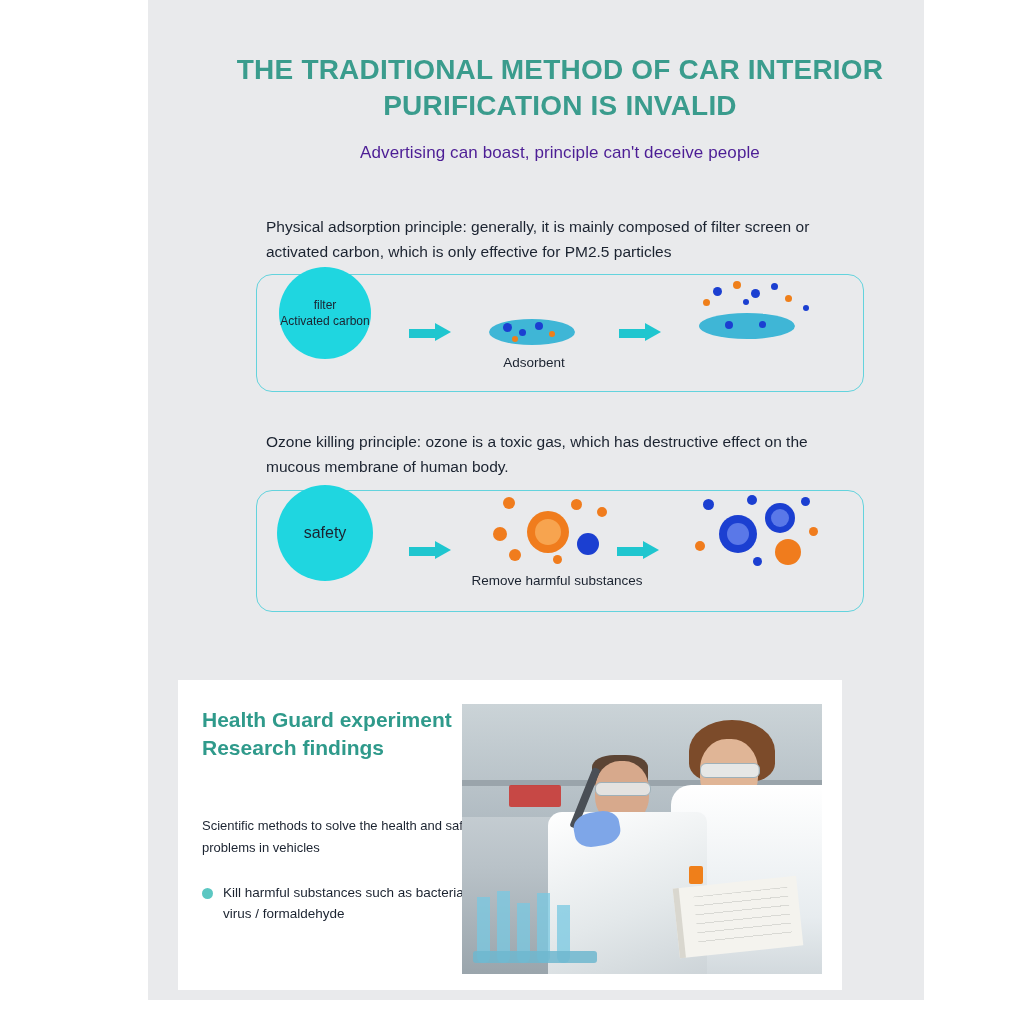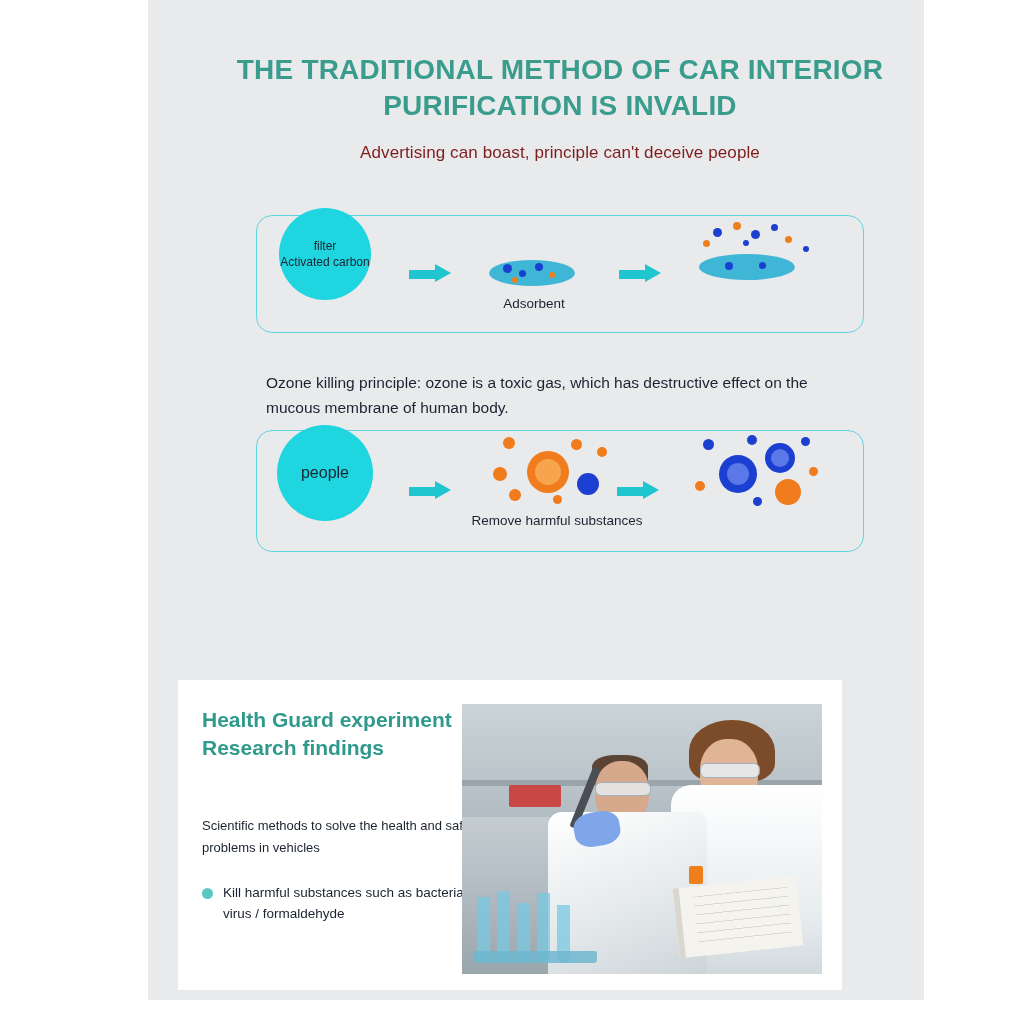--- a/index.html
+++ b/index.html
@@ -30,21 +30,21 @@
   }
   .title {
     color: #3a9c8d;
     font-size: 28px;
     font-weight: bold;
     letter-spacing: 0.2px;
     line-height: 1.3;
     margin: 0 40px;
   }
   .subtitle {
-    color: #7f1d1d;
+    color: #4c1d95;
     font-size: 17px;
     margin-top: 18px;
     letter-spacing: 0.1px;
   }
   
   .section {
     margin: 0 60px;
   }
   .sec1 { margin-top: 52px; }
   .sec2 { margin-top: 38px; }
@@ -265,20 +265,21 @@
 <body>
 
 <div class="page">
 
   <div class="header">
     <div class="title">THE TRADITIONAL METHOD OF CAR INTERIOR PURIFICATION IS INVALID</div>
     <div class="subtitle">Advertising can boast, principle can't deceive people</div>
   </div>
 
   <div class="section sec1">
+    <p class="sec-text">Physical adsorption principle: generally, it is mainly composed of filter screen or activated carbon, which is only effective for PM2.5 particles</p>
     <div class="panel">
 
       <div class="circle c1">
         <div>
           <div>filter</div>
           <div>Activated carbon</div>
         </div>
       </div>
 
       <div class="arrow" style="left:152px; top:50px;">
@@ -315,21 +316,21 @@
         <div class="blob" style="left:74px; top:40px; width:7px; height:7px; background:#1b3fd1;"></div>
       </div>
     </div>
   </div>
 
   <div class="section sec2">
     <p class="sec-text">Ozone killing principle: ozone is a toxic gas, which has destructive effect on the mucous membrane of human body.</p>
     <div class="panel tall">
 
       <div class="circle c2">
-        <span>people</span>
+        <span>safety</span>
       </div>
 
       <div class="arrow" style="left:152px; top:52px;">
         <div class="bar"></div>
           <div class="head"></div>
       </div>
 
       <div style="position:absolute; left:228px; top:6px; width:140px; height:74px;">
         <div class="blob" style="left:42px; top:14px; width:42px; height:42px; background:#f07c1d;"></div>
         <div class="blob" style="left:50px; top:22px; width:26px; height:26px; background:#f7a44f;"></div>

